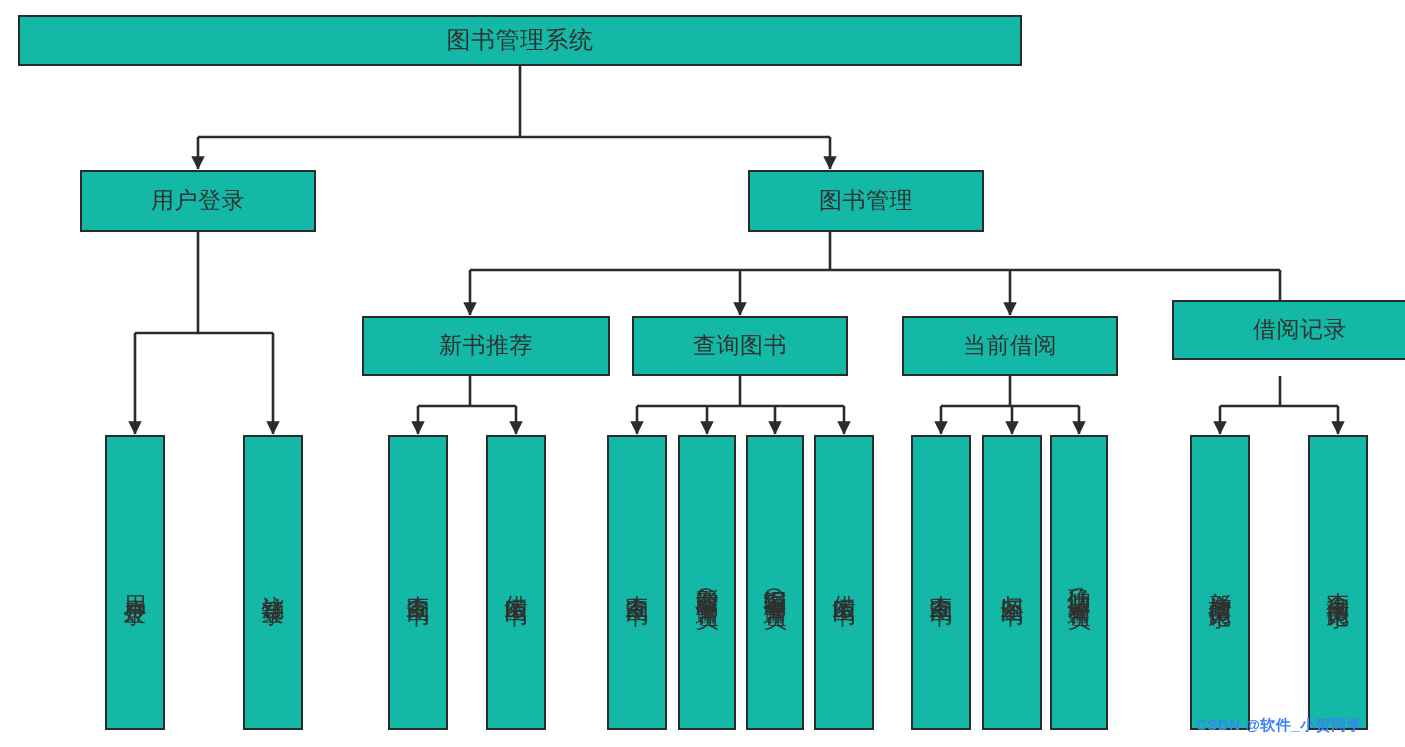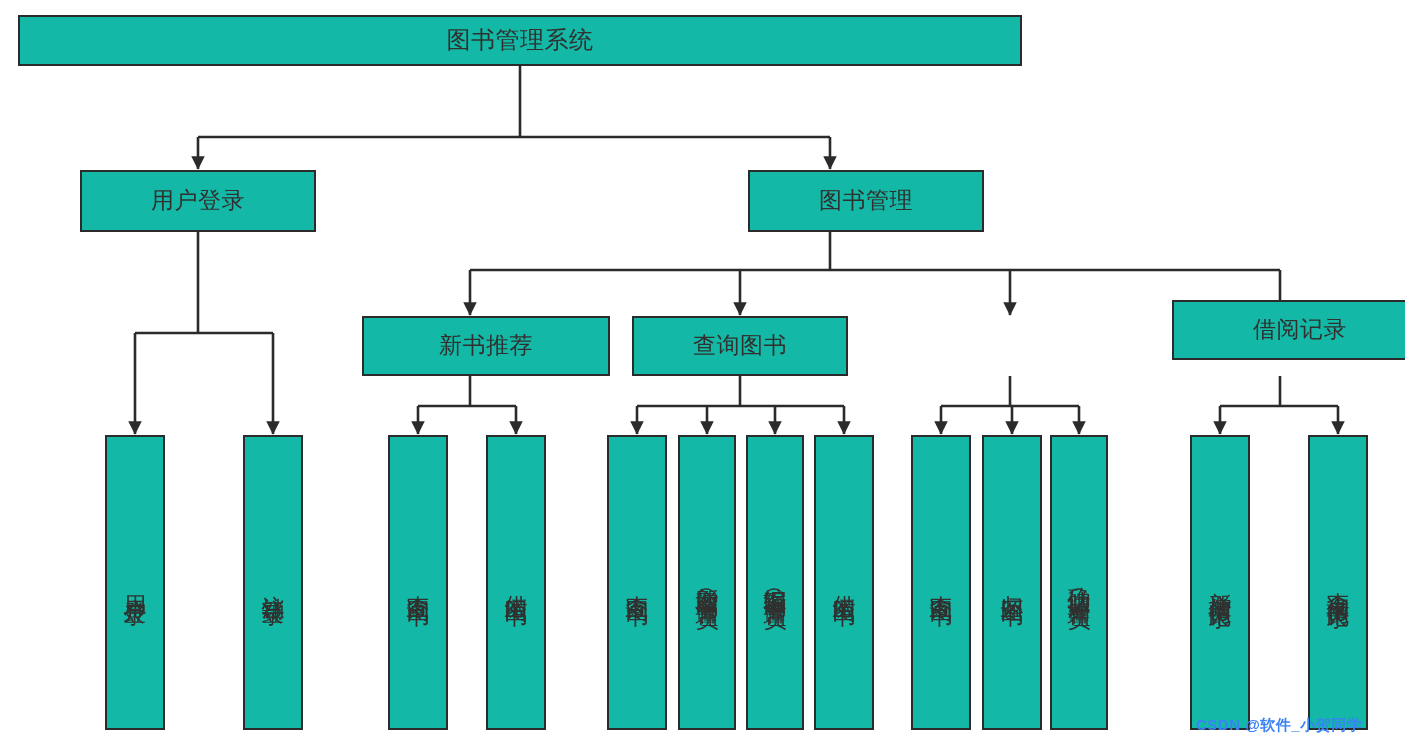--- a/index.html
+++ b/index.html
@@ -120,20 +120,23 @@
   <div class="node horiz" style="left: 748px; top: 170px; width: 236px; height: 62px;">
     <span class="node-label">图书管理</span>
   </div>
 
   <div class="node horiz" style="left: 362px; top: 316px; width: 248px; height: 60px;">
     <span class="node-label">新书推荐</span>
   </div>
   <div class="node horiz" style="left: 632px; top: 316px; width: 216px; height: 60px;">
     <span class="node-label">查询图书</span>
   </div>
+  <div class="node horiz" style="left: 902px; top: 316px; width: 216px; height: 60px;">
+    <span class="node-label">当前借阅</span>
+  </div>
   <div class="node horiz" style="left: 1172px; top: 300px; width: 256px; height: 60px;">
     <span class="node-label">借阅记录</span>
   </div>
 
   <div class="node vert" style="left: 105px; top: 435px; width: 60px; height: 295px;">
     <span class="node-label">用户登录</span>
   </div>
   <div class="node vert" style="left: 243px; top: 435px; width: 60px; height: 295px;">
     <span class="node-label">注销登录</span>
   </div>

